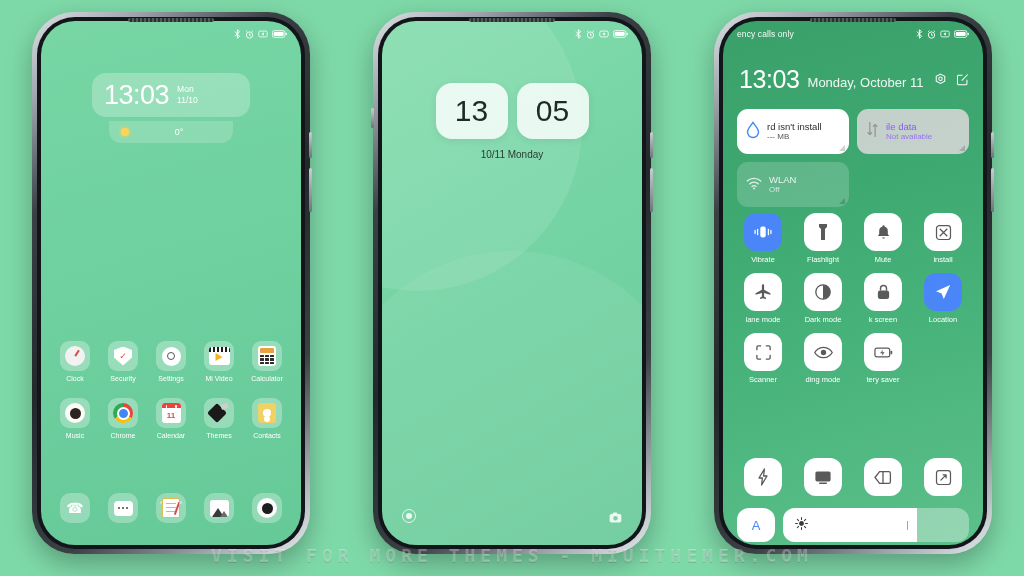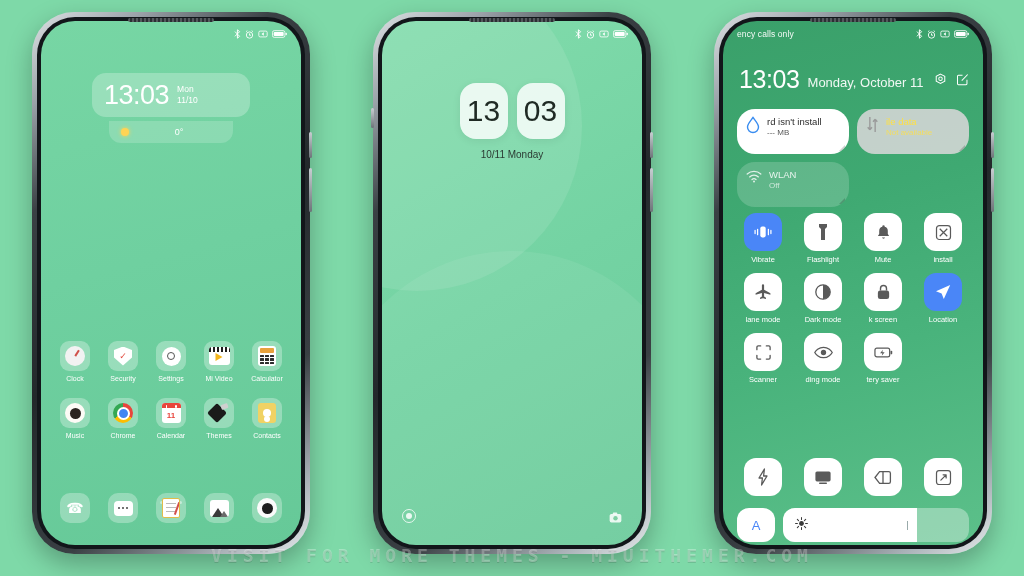--- a/index.html
+++ b/index.html
@@ -160,21 +160,21 @@
   .ic-gal .mt { position:absolute; bottom:0; left:2px; width:0;height:0;
     border-left:6px solid transparent;border-right:6px solid transparent;border-bottom:9px solid #3a3a3a; }
   .ic-gal .mt2 { position:absolute; bottom:0; right:1px; width:0;height:0;
     border-left:4px solid transparent;border-right:4px solid transparent;border-bottom:6px solid #6a6a6a; }
   .ic-cam { width:20px; height:20px; border-radius:50%; background:#fafafa; display:flex; align-items:center; justify-content:center; }
   .ic-cam i { width:11px; height:11px; border-radius:50%; background:#1d1d1d; display:block; }
 
   
   .flip-wrap { position:absolute; left:0; right:0; top:62px; display:flex; justify-content:center; gap:9px; }
   .flip {
-    width:48px; height:56px; border-radius:16px;
+    width:72px; height:56px; border-radius:16px;
     background:rgba(255,255,255,.82);
     display:flex; align-items:center; justify-content:center;
     font-size:30px; color:#1f2a24; font-weight:400;
     box-shadow:0 2px 8px rgba(0,0,0,.07);
   }
   .lock-date {
     position:absolute; left:0; right:0; top:128px; text-align:center;
     color:#2b3b33; font-size:10px;
   }
   .lock-bottom { position:absolute; left:0; right:0; bottom:18px; display:flex; justify-content:space-between; padding:0 20px; }
@@ -183,31 +183,31 @@
   .lock-flash i { width:6px; height:6px; border-radius:50%; background:rgba(255,255,255,.85); display:block; }
 
   
   .cc-clockrow { position:absolute; left:16px; right:14px; top:46px; display:flex; align-items:flex-end; gap:8px; }
   .cc-time { font-size:25px; color:#fff; font-weight:300; line-height:1; letter-spacing:-.4px; }
   .cc-date { font-size:13px; color:rgba(255,255,255,.92); padding-bottom:2px; flex:1; white-space:nowrap; }
   .cc-acts { display:flex; gap:9px; padding-bottom:2px; }
 
   .cc-bigtiles { position:absolute; left:14px; right:14px; top:88px;
     display:grid; grid-template-columns:1fr 1fr; gap:8px; }
-  .bigtile { height:45px; border-radius:18px; padding:7px 9px; position:relative; overflow:hidden;
-    display:flex; align-items:flex-start; gap:7px; }
+  .bigtile { height:45px; border-radius:11px; padding:7px 9px; position:relative; overflow:hidden;
+    display:flex; align-items:center; gap:7px; }
   .bigtile .bt-txt { overflow:hidden; }
   .bt-title { font-size:9.5px; white-space:nowrap; line-height:1.25; }
   .bt-sub { font-size:8px; opacity:.8; white-space:nowrap; line-height:1.25; }
   .bt-corner { position:absolute; right:4px; bottom:3px; width:0;height:0;
     border-left:6px solid transparent; border-bottom:6px solid rgba(0,0,0,.18); }
   .bigtile.white { background:#fff; color:#2d2d2d; }
   .bigtile.blue { background:#4a86f7; color:#fff; }
   .bigtile.blue .bt-corner { border-bottom-color:rgba(255,255,255,.35); }
-  .bigtile.grey { background:rgba(215,215,215,.88); color:#fde047; }
+  .bigtile.grey { background:rgba(215,215,215,.88); color:#8b5cf6; }
   .bigtile.ghost { background:rgba(255,255,255,.18); color:rgba(255,255,255,.85); }
 
   .cc-grid { position:absolute; left:14px; right:14px; top:192px;
     display:grid; grid-template-columns:repeat(4,1fr); row-gap:9px; column-gap:8px; }
   .tg { display:flex; flex-direction:column; align-items:center; gap:4px; }
   .tg-ic { width:38px; height:38px; border-radius:12px; background:#fff;
     display:flex; align-items:center; justify-content:center; color:#5a5a5a; }
   .tg-ic.on { background:#4a86f7; color:#fff; }
   .tg-lbl { font-size:7.5px; color:#fff; white-space:nowrap; }
 
@@ -461,21 +461,21 @@
                   <rect x=".5" y=".5" width="15" height="8" rx="2.2" fill="none" stroke="#fff" stroke-width="1"></rect>
                   <rect x="2" y="2" width="12" height="5" rx="1.2" fill="#fff"></rect>
                   <rect x="16.2" y="3" width="1.6" height="3" rx=".8" fill="#fff"></rect>
                 </svg>
             </span>
           </div>
         </div>
 
         <div class="flip-wrap">
           <div class="flip">13</div>
-          <div class="flip">03</div>
+          <div class="flip">05</div>
         </div>
         <div class="lock-date">10/11 Monday</div>
 
         <div class="lock-bottom">
           <div class="lock-flash">
               <i></i>
             </div>
           <span>
             <svg width="13" height="11" viewBox="0 0 14 12">
                 <rect x=".6" y="2.2" width="12.8" height="9.2" rx="2" fill="rgba(255,255,255,.85)"></rect>

